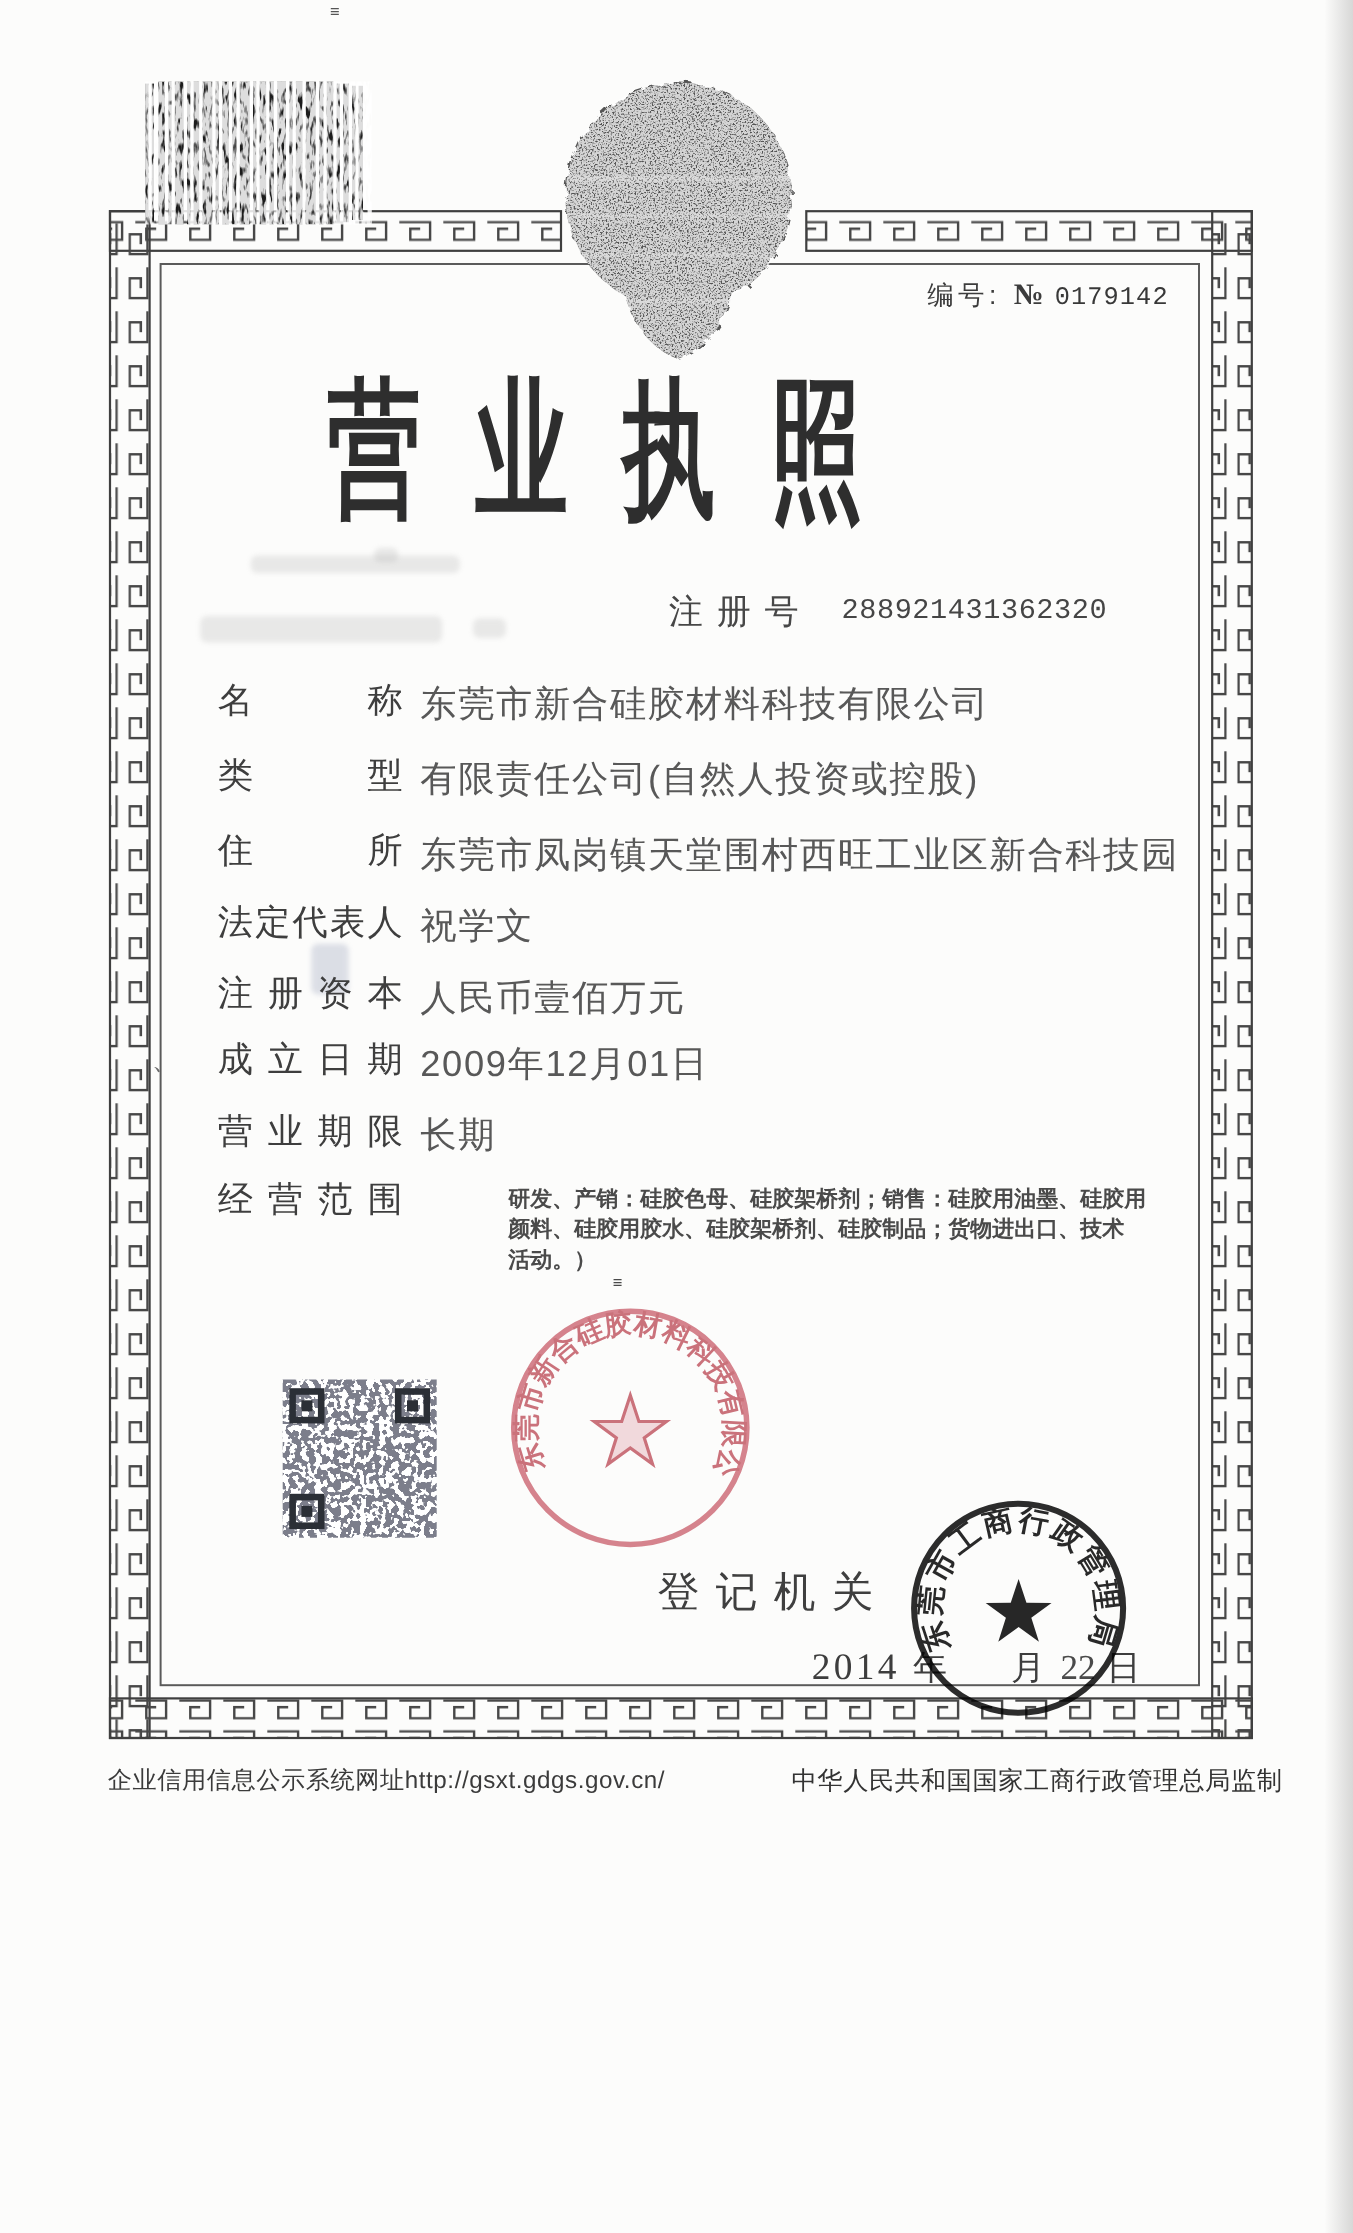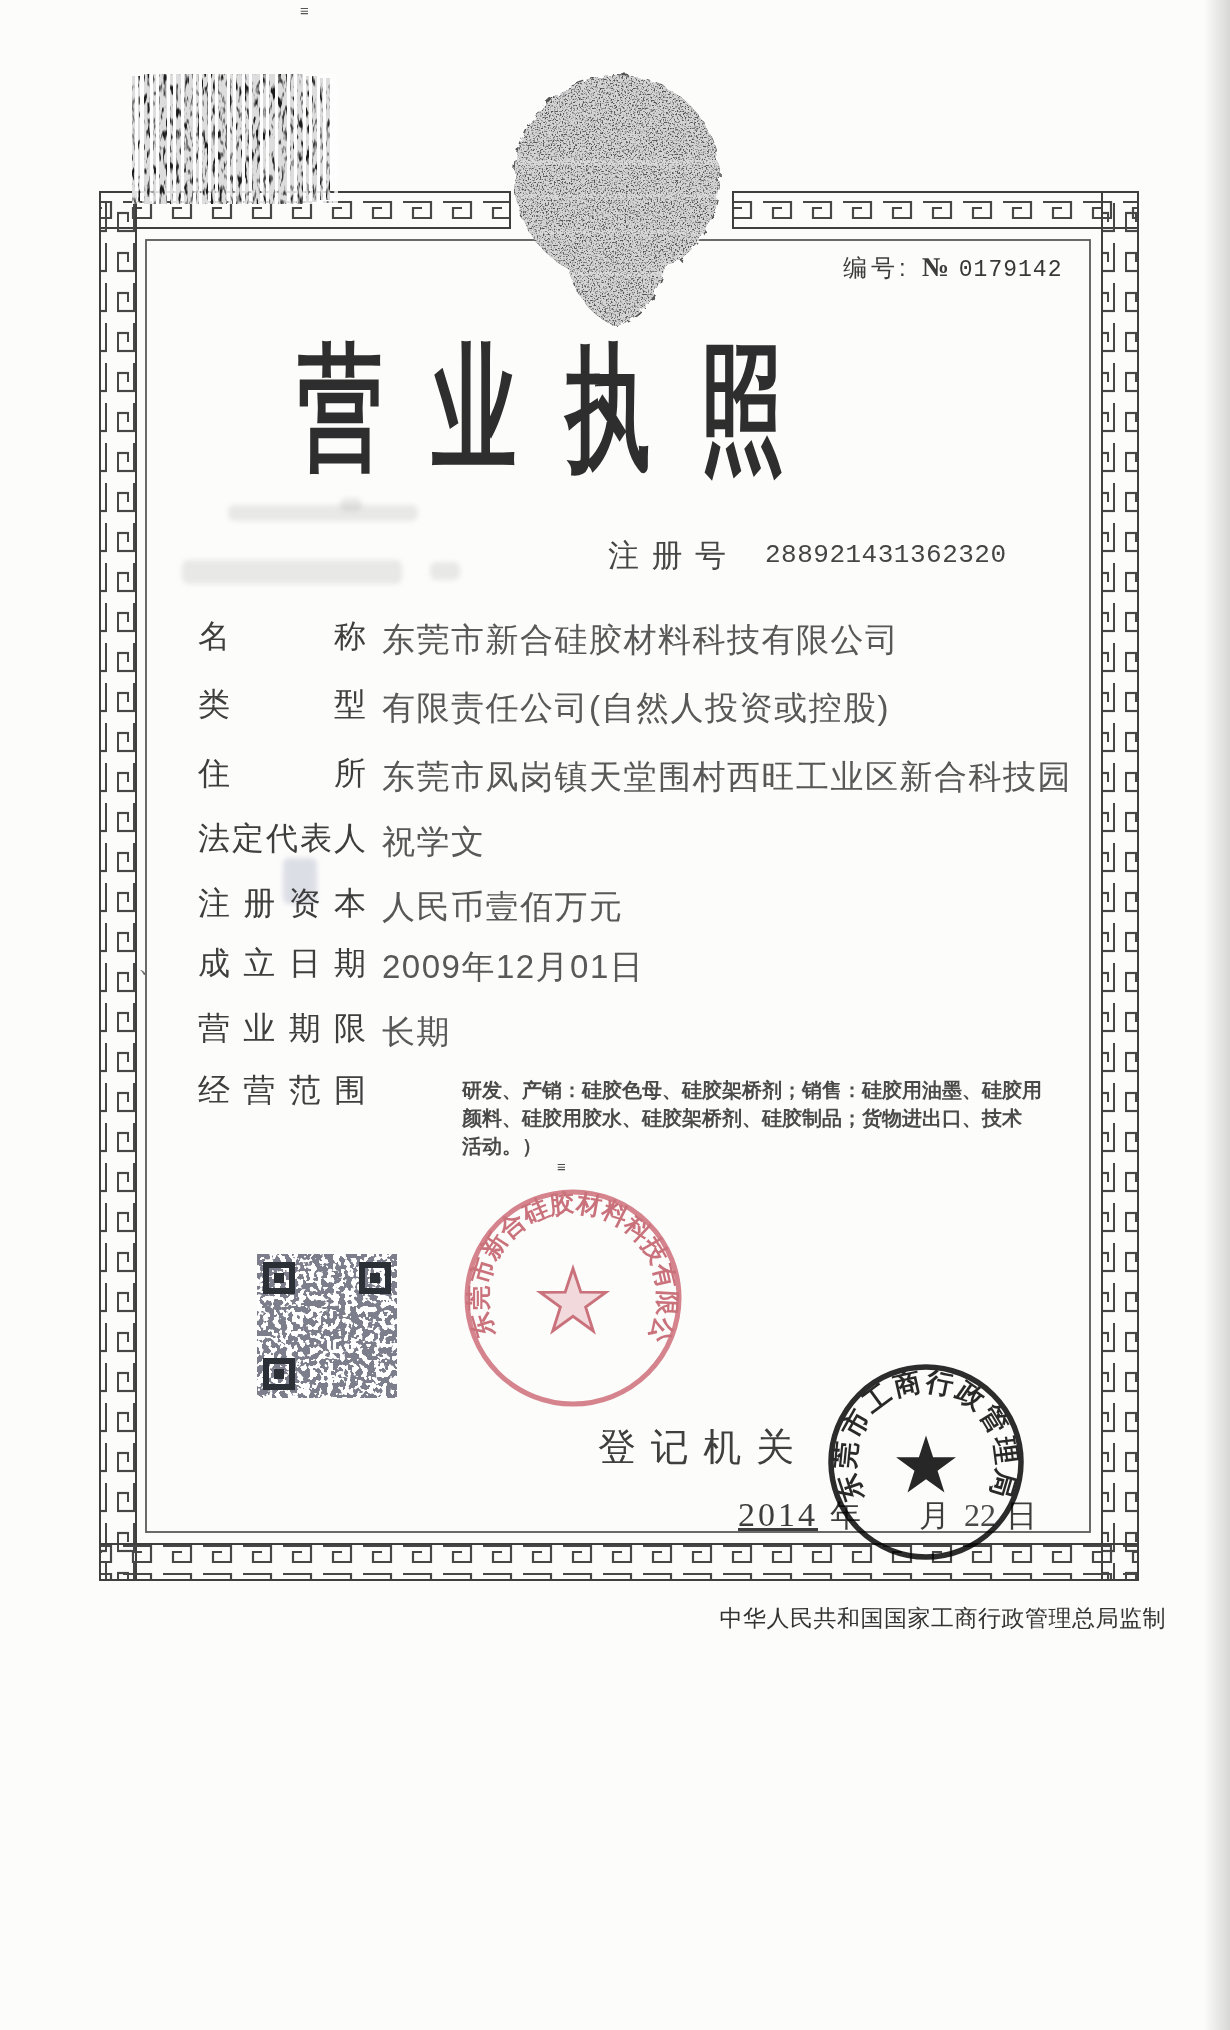--- a/index.html
+++ b/index.html
@@ -41,21 +41,21 @@
             letter-spacing:1.5px; color:#585858; white-space:nowrap; }
   .r0{top:618px} .r1{top:686px} .r2{top:755px} .r3{top:820px}
   .r4{top:885px} .r5{top:945px} .r6{top:1010px} .r7{top:1072px}
   .scope { left:462px; top:1076px; width:640px; color:#4a4a4a; font-weight:500; }
   .scope div { font-size:20px; line-height:28px; white-space:nowrap;font-weight:bold; }
 
   
   .registrar-label { left:598px; top:1422px; width:196px; display:flex; justify-content:space-between;
                      font-size:38px; color:#3f3f3f; font-weight:500; }
   .issue-date { left:738px; top:1495px; display:flex; align-items:baseline; color:#3d3d3d; }
-  .issue-date .yr  { font-family:"Liberation Serif", serif; font-size:34px; letter-spacing:3px;text-decoration:underline; }
+  .issue-date .yr  { font-family:"Liberation Serif", serif; font-size:34px; letter-spacing:3px; }
   .issue-date .u1  { font-size:31px; margin-left:12px; }
   .issue-date .u2  { font-size:31px; margin-left:58px; }
   .issue-date .day { font-family:"Liberation Serif", serif; font-size:32px; margin-left:14px; color:#4a4a4a; }
   .issue-date .u3  { font-size:31px; margin-left:10px; }
 
   
   .footer-left  { left:98px;  top:1603px; font-size:22px; color:#3b3b3b; letter-spacing:0.5px; }
   .footer-right { right:64px; top:1603px; font-size:23px; color:#333333; letter-spacing:0.5px; }
 
   
@@ -329,17 +329,18 @@
     </defs>
     <circle cx="103" cy="103" r="95" fill="none" stroke="#1a1a1a" stroke-width="5.5"></circle>
     <text font-size="27" fill="#161616" font-weight="bold" letter-spacing="2.5" font-family="Liberation Sans, sans-serif">
       <textPath href="#blkArc" startOffset="0">东莞市工商行政管理局</textPath>
     </text>
     <g transform="translate(103,108) scale(1.05)">
       <path d="M0,-30 L6.8,-9.4 L28.5,-9.3 L11,3.6 L17.6,24.3 L0,11.6 L-17.6,24.3 L-11,3.6 L-28.5,-9.3 L-6.8,-9.4 Z" fill="#141414"></path>
     </g>
   </svg>
 
+  <div class="abs footer-left">企业信用信息公示系统网址http://gsxt.gdgs.gov.cn/</div>
   <div class="abs footer-right">中华人民共和国国家工商行政管理总局监制</div>
 
   <div class="abs edge-shade"></div>
 
 </div>
 
 </body></html>

